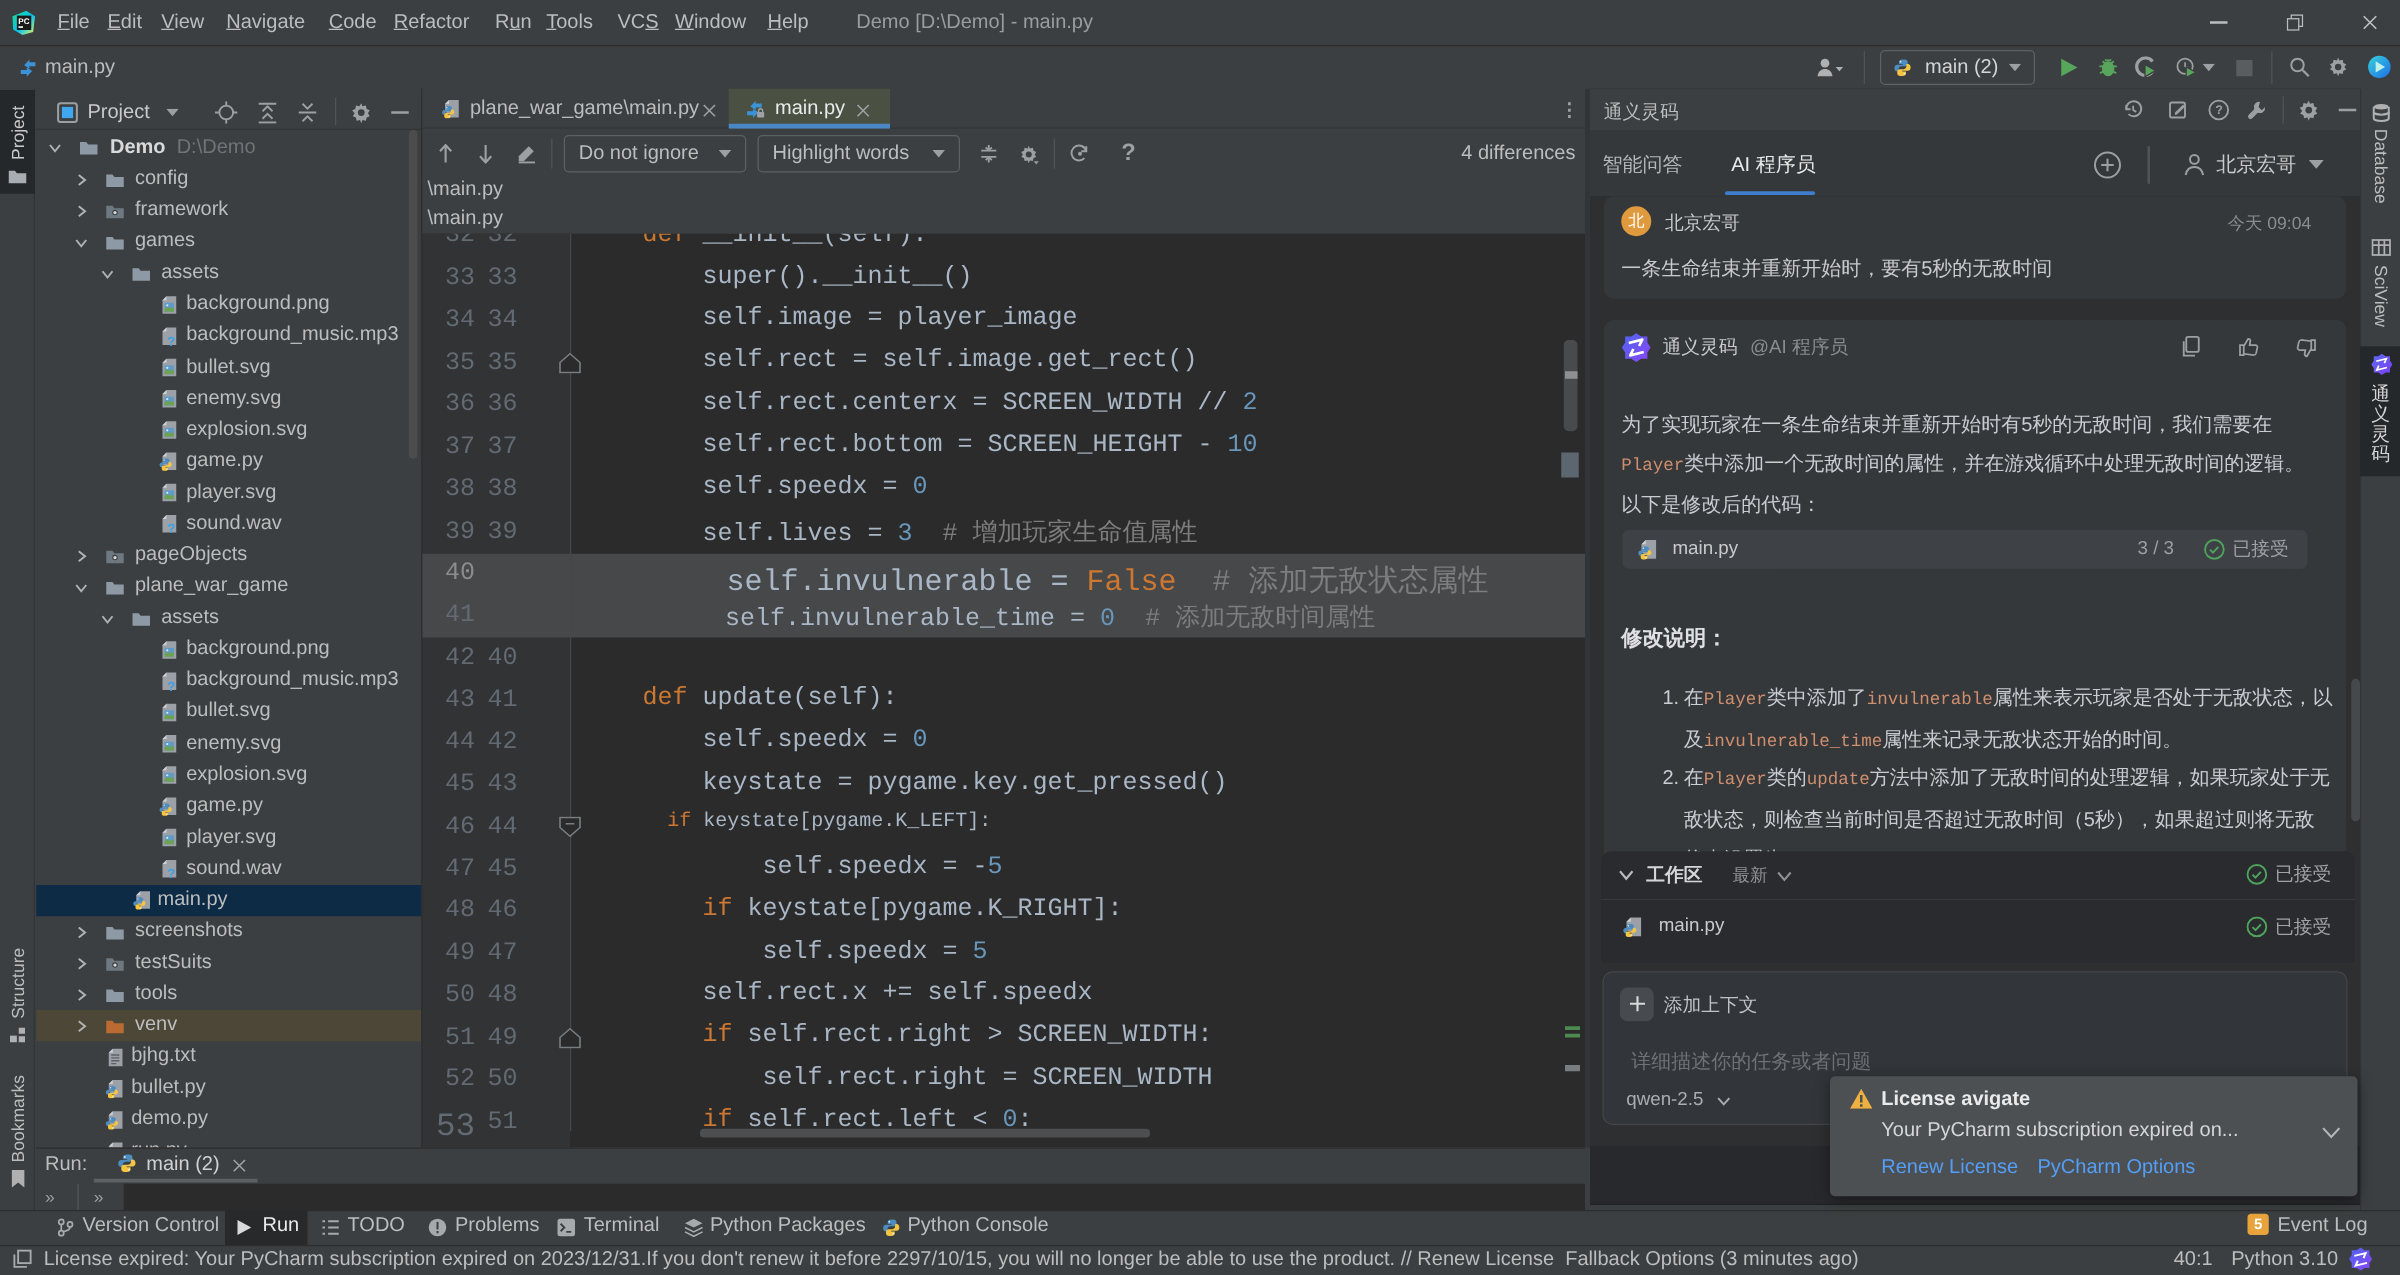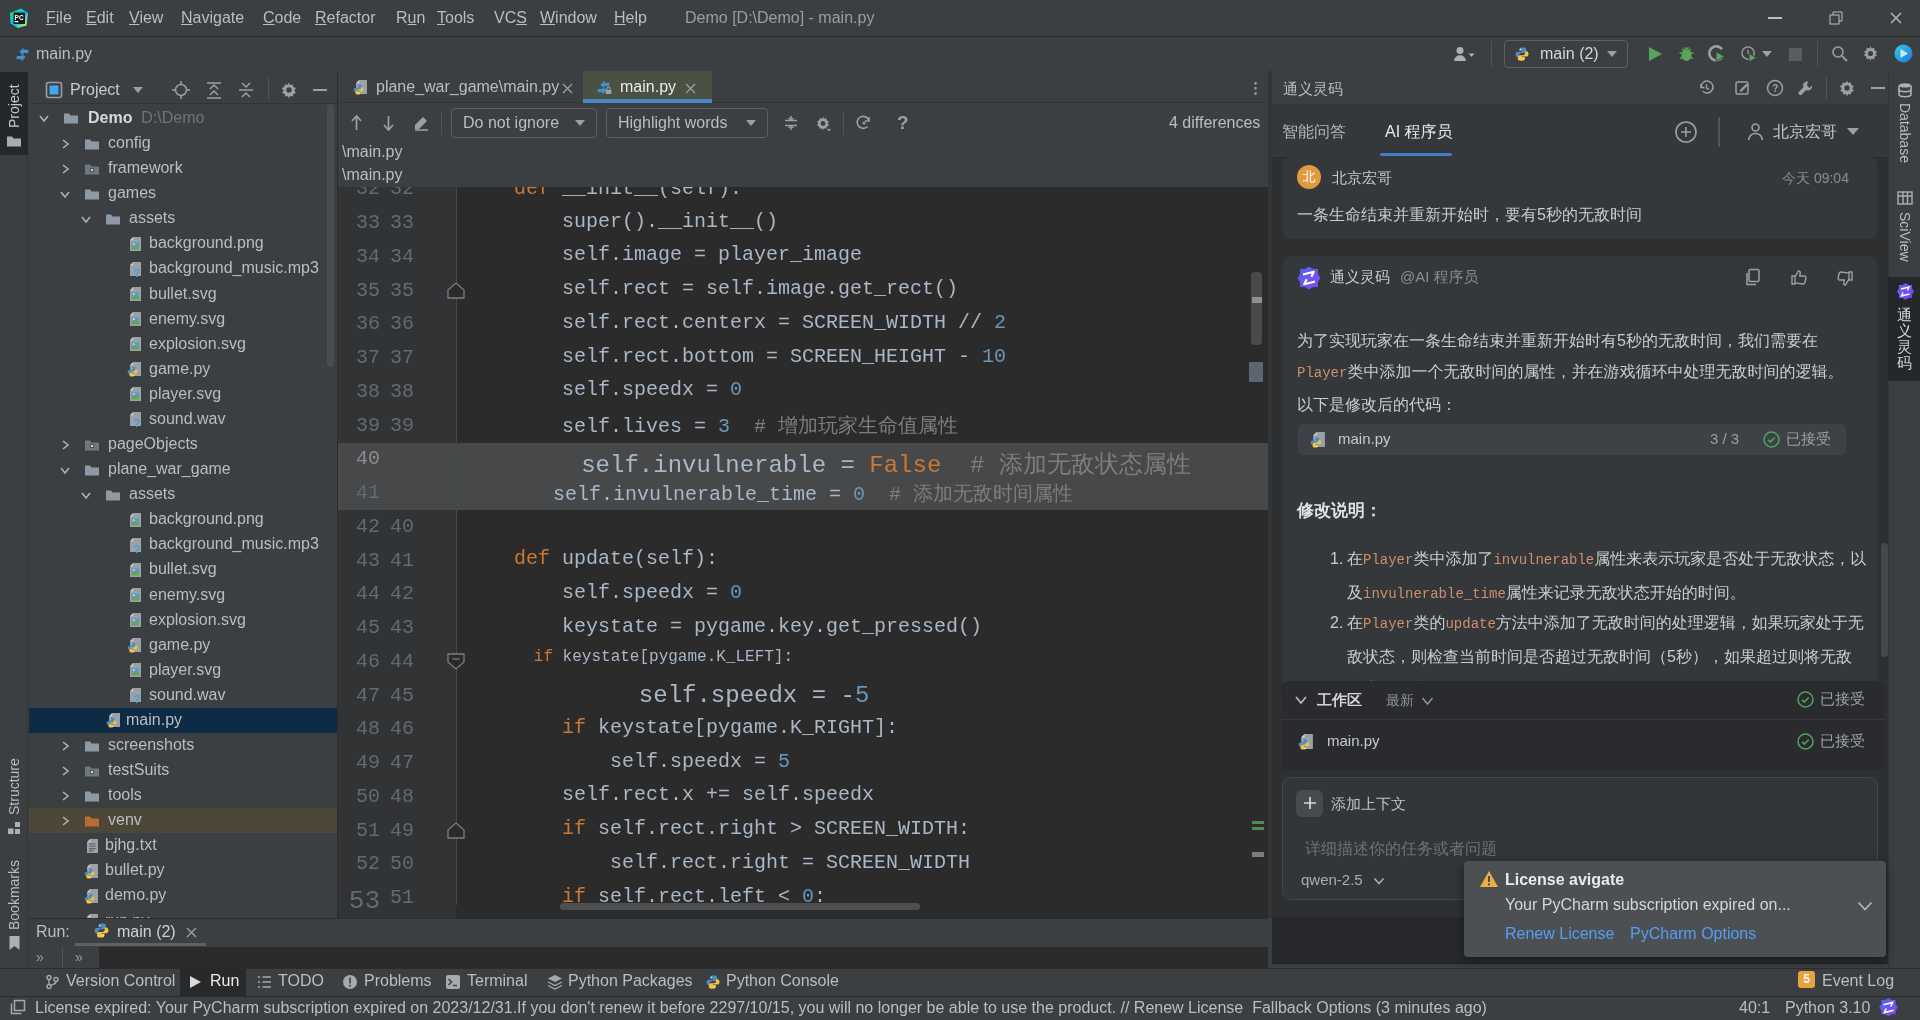--- a/index.html
+++ b/index.html
@@ -746,26 +746,26 @@
     </svg>
   </div>
 <div class="abs mono nowrap" style="left:466px;top:209.7px;font-size:20px;color:#a9b7c6;">&nbsp;&nbsp;&nbsp;&nbsp;&nbsp;&nbsp;&nbsp;&nbsp;super().__init__()</div>
 <div class="abs mono nowrap" style="left:466px;top:243.4px;font-size:20px;color:#a9b7c6;">&nbsp;&nbsp;&nbsp;&nbsp;&nbsp;&nbsp;&nbsp;&nbsp;self.image&nbsp;=&nbsp;player_image</div>
 <div class="abs mono nowrap" style="left:466px;top:277.1px;font-size:20px;color:#a9b7c6;">&nbsp;&nbsp;&nbsp;&nbsp;&nbsp;&nbsp;&nbsp;&nbsp;self.rect&nbsp;=&nbsp;self.image.get_rect()</div>
 <div class="abs mono nowrap" style="left:466px;top:310.9px;font-size:20px;color:#a9b7c6;">&nbsp;&nbsp;&nbsp;&nbsp;&nbsp;&nbsp;&nbsp;&nbsp;self.rect.centerx&nbsp;=&nbsp;SCREEN_WIDTH&nbsp;//&nbsp;<span style="color:#6897bb;">2</span></div>
 <div class="abs mono nowrap" style="left:466px;top:344.6px;font-size:20px;color:#a9b7c6;">&nbsp;&nbsp;&nbsp;&nbsp;&nbsp;&nbsp;&nbsp;&nbsp;self.rect.bottom&nbsp;=&nbsp;SCREEN_HEIGHT&nbsp;-&nbsp;<span style="color:#6897bb;">10</span></div>
 <div class="abs mono nowrap" style="left:466px;top:378.4px;font-size:20px;color:#a9b7c6;">&nbsp;&nbsp;&nbsp;&nbsp;&nbsp;&nbsp;&nbsp;&nbsp;self.speedx&nbsp;=&nbsp;<span style="color:#6897bb;">0</span></div>
 <div class="abs mono nowrap" style="left:466px;top:412.1px;font-size:20px;color:#a9b7c6;">&nbsp;&nbsp;&nbsp;&nbsp;&nbsp;&nbsp;&nbsp;&nbsp;self.lives&nbsp;=&nbsp;<span style="color:#6897bb;">3</span>&nbsp;&nbsp;<span style="color:#7d7d7d;">#&nbsp;增加玩家生命值属性</span></div>
 <div class="abs mono nowrap" style="left:466px;top:448px;font-size:24px;color:#a9b7c6;">&nbsp;&nbsp;&nbsp;&nbsp;&nbsp;&nbsp;&nbsp;&nbsp;self.invulnerable&nbsp;=&nbsp;<span style="color:#cc7832;">False</span>&nbsp;&nbsp;<span style="color:#7d7d7d;">#&nbsp;添加无敌状态属性</span></div>
-<div class="abs mono nowrap" style="left:457px;top:479.6px;font-size:20px;color:#a9b7c6;">&nbsp;&nbsp;&nbsp;&nbsp;&nbsp;&nbsp;&nbsp;&nbsp;self.invulnerable_time&nbsp;=&nbsp;<span style="color:#6897bb;">0</span>&nbsp;&nbsp;<span style="color:#7d7d7d;">#&nbsp;添加无敌时间属性</span></div>
+<div class="abs mono nowrap" style="left:484px;top:479.6px;font-size:20px;color:#a9b7c6;">&nbsp;&nbsp;&nbsp;&nbsp;&nbsp;&nbsp;&nbsp;&nbsp;self.invulnerable_time&nbsp;=&nbsp;<span style="color:#6897bb;">0</span>&nbsp;&nbsp;<span style="color:#7d7d7d;">#&nbsp;添加无敌时间属性</span></div>
 <div class="abs mono nowrap" style="left:466px;top:547.1px;font-size:20px;color:#a9b7c6;">&nbsp;&nbsp;&nbsp;&nbsp;<span style="color:#cc7832;">def</span>&nbsp;update(self):</div>
 <div class="abs mono nowrap" style="left:466px;top:580.9px;font-size:20px;color:#a9b7c6;">&nbsp;&nbsp;&nbsp;&nbsp;&nbsp;&nbsp;&nbsp;&nbsp;self.speedx&nbsp;=&nbsp;<span style="color:#6897bb;">0</span></div>
 <div class="abs mono nowrap" style="left:466px;top:614.6px;font-size:20px;color:#a9b7c6;">&nbsp;&nbsp;&nbsp;&nbsp;&nbsp;&nbsp;&nbsp;&nbsp;keystate&nbsp;=&nbsp;pygame.key.get_pressed()</div>
 <div class="abs mono nowrap" style="left:457px;top:648.4px;font-size:16px;color:#a9b7c6;">&nbsp;&nbsp;&nbsp;&nbsp;&nbsp;&nbsp;&nbsp;&nbsp;<span style="color:#cc7832;">if</span>&nbsp;keystate[pygame.K_LEFT]:</div>
-<div class="abs mono nowrap" style="left:466px;top:682.1px;font-size:24px;color:#a9b7c6;">&nbsp;&nbsp;&nbsp;&nbsp;&nbsp;&nbsp;&nbsp;&nbsp;&nbsp;&nbsp;&nbsp;&nbsp;self.speedx&nbsp;=&nbsp;-<span style="color:#6897bb;">5</span></div>
+<div class="abs mono nowrap" style="left:466px;top:682.1px;font-size:20px;color:#a9b7c6;">&nbsp;&nbsp;&nbsp;&nbsp;&nbsp;&nbsp;&nbsp;&nbsp;&nbsp;&nbsp;&nbsp;&nbsp;self.speedx&nbsp;=&nbsp;-<span style="color:#6897bb;">5</span></div>
 <div class="abs mono nowrap" style="left:466px;top:715.9px;font-size:20px;color:#a9b7c6;">&nbsp;&nbsp;&nbsp;&nbsp;&nbsp;&nbsp;&nbsp;&nbsp;<span style="color:#cc7832;">if</span>&nbsp;keystate[pygame.K_RIGHT]:</div>
 <div class="abs mono nowrap" style="left:466px;top:749.6px;font-size:20px;color:#a9b7c6;">&nbsp;&nbsp;&nbsp;&nbsp;&nbsp;&nbsp;&nbsp;&nbsp;&nbsp;&nbsp;&nbsp;&nbsp;self.speedx&nbsp;=&nbsp;<span style="color:#6897bb;">5</span></div>
 <div class="abs mono nowrap" style="left:466px;top:783.4px;font-size:20px;color:#a9b7c6;">&nbsp;&nbsp;&nbsp;&nbsp;&nbsp;&nbsp;&nbsp;&nbsp;self.rect.x&nbsp;+=&nbsp;self.speedx</div>
 <div class="abs mono nowrap" style="left:466px;top:817.1px;font-size:20px;color:#a9b7c6;">&nbsp;&nbsp;&nbsp;&nbsp;&nbsp;&nbsp;&nbsp;&nbsp;<span style="color:#cc7832;">if</span>&nbsp;self.rect.right&nbsp;&gt;&nbsp;SCREEN_WIDTH:</div>
 <div class="abs mono nowrap" style="left:466px;top:850.9px;font-size:20px;color:#a9b7c6;">&nbsp;&nbsp;&nbsp;&nbsp;&nbsp;&nbsp;&nbsp;&nbsp;&nbsp;&nbsp;&nbsp;&nbsp;self.rect.right&nbsp;=&nbsp;SCREEN_WIDTH</div>
 <div class="abs mono nowrap" style="left:466px;top:884.6px;font-size:20px;color:#a9b7c6;">&nbsp;&nbsp;&nbsp;&nbsp;&nbsp;&nbsp;&nbsp;&nbsp;<span style="color:#cc7832;">if</span>&nbsp;self.rect.left&nbsp;&lt;&nbsp;<span style="color:#6897bb;">0</span>:</div>
 <div class="abs" style="left:338px;top:187px;width:930px;height:20px;overflow:hidden;">
     <div class="mono nowrap" style="position:absolute;left:128px;top:-10px;font-size:20px;color:#a9b7c6;">&nbsp;&nbsp;&nbsp;&nbsp;<span style="color:#cc7832;">def</span>&nbsp;__init__(self):</div>
     <div class="mono" style="position:absolute;left:0;top:-10px;width:42px;text-align:right;font-size:20px;color:#626a73;">32</div>
     <div class="mono" style="position:absolute;left:36px;top:-10px;width:40px;text-align:right;font-size:20px;color:#626a73;">32</div>

